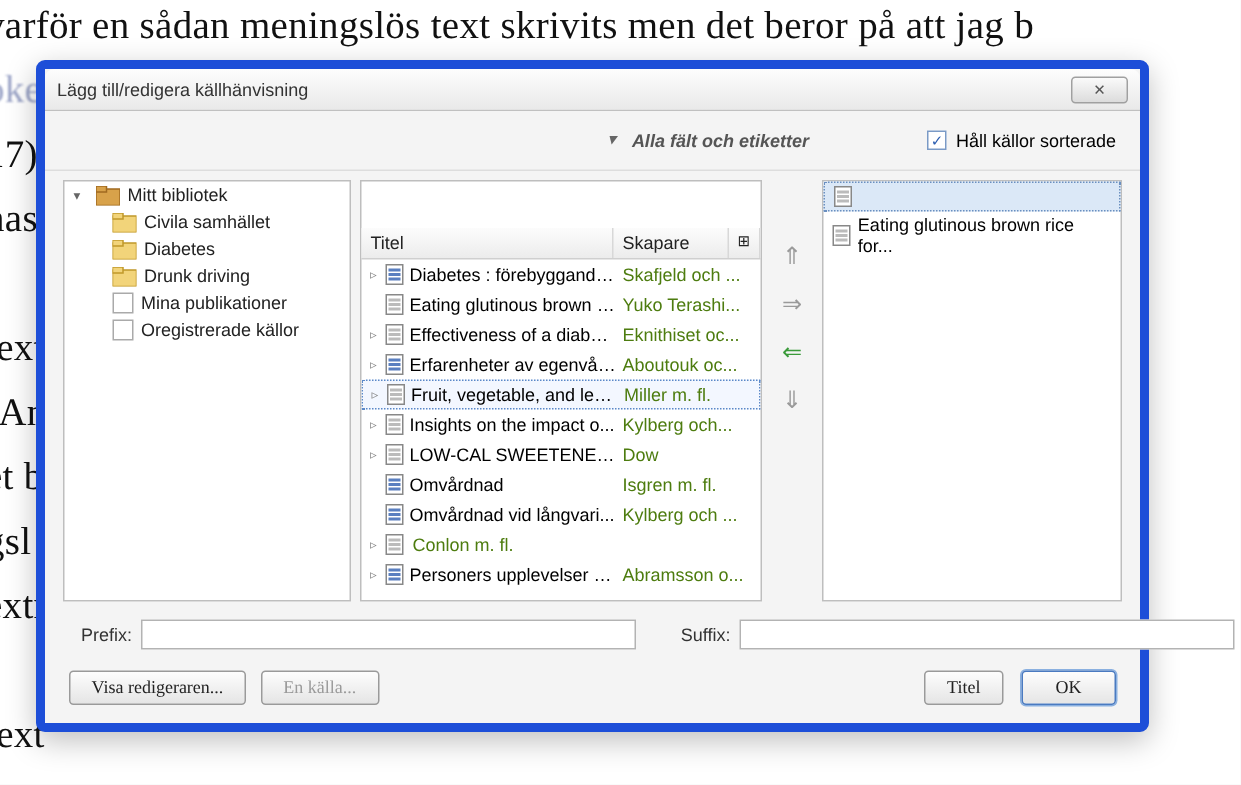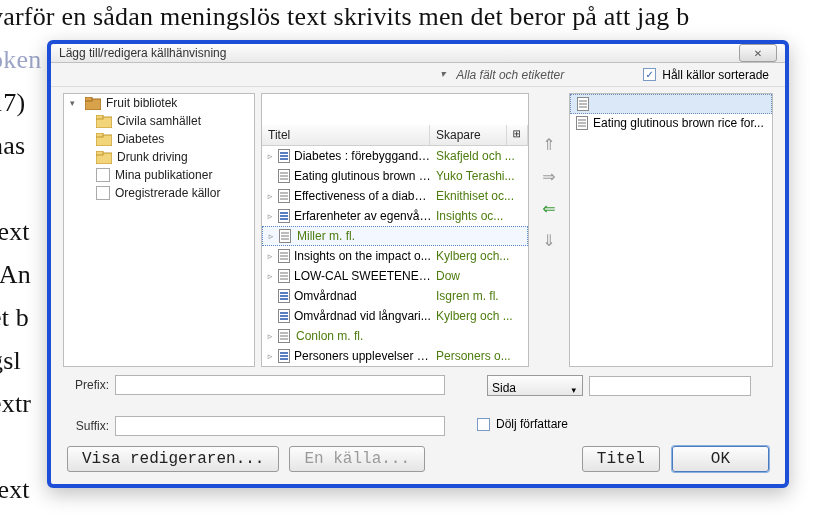--- a/index.html
+++ b/index.html
@@ -22,24 +22,24 @@
     left: -10px;
     right: -10px;
     white-space: pre;
     letter-spacing: 0.2px;
   }
   .bg-blur {
     filter: blur(0.6px); opacity: 0.55; color: #4a5a9a;
   }
   .dialog {
     position: absolute;
-    top: 40px; left: 47px;
+    top: 40px; left: 24px;
     width: 742px; height: 448px;
     background: #f4f4f4;
-    border: 4px solid #1d4ed8;
+    border: 6px solid #1d4ed8;
     border-radius: 6px;
     box-shadow: 0 6px 20px rgba(0,0,0,0.25);
     display: flex; flex-direction: column;
   }
   .titlebar {
     height: 28px;
     background: linear-gradient(#fdfdfd,#e9e9e9);
     border-bottom: 1px solid #c0c0c0;
     border-radius: 6px 6px 0 0;
     display: flex; align-items: center;
@@ -56,20 +56,21 @@
   }
   .toolbar {
     height: 40px; display: flex; align-items: center; padding: 0 16px;
     border-bottom: 1px solid #ddd;
   }
   .spacer { flex: 1; }
   .dropdown-inline {
     border: 1px solid transparent; padding: 3px 18px 3px 6px;
     font-style: italic; color: #555; position: relative;
     margin-right: 60px;
+    font-weight: bold;
   }
   .dropdown-inline::after { content: "▾"; position: absolute; left: -10px; top: 3px; font-size: 10px; color: #666;}
   .check-row { display: flex; align-items: center; gap: 6px; }
   .checkbox {
     width: 13px; height: 13px; border: 1px solid #7a9ac6; background: #fff;
     display: flex; align-items: center; justify-content: center;
     font-size: 10px; color: #2a5db0;
   }
   .checkbox.checked::after { content: "✓"; }
   .main-area {
@@ -121,21 +122,21 @@
     flex: 1; border: 1px solid #bebebe; background: #fff;
   }
   .sel-row {
     display: flex; align-items: center; gap: 5px;
     padding: 2px 6px; font-size: 12px;
   }
   .sel-row.sel { background: #dbe8f7; border: 1px dotted #6a8fc0;}
   .bottom-fields {
     padding: 8px 16px 0 16px; display: flex; gap: 30px;
   }
-  .field-col { display: flex; flex-direction: column; gap: 21px; }
+  .field-col { display: flex; flex-direction: row; gap: 21px; }
   .field-row { display: flex; align-items: center; gap: 6px; }
   .field-label { width: 42px; text-align: right; color: #333;}
   .text-input {
     border: 1px solid #b3b3b3; background: #fff; height: 20px; padding: 0 4px;
     font-family: inherit; font-size: 12px;
   }
   .text-input.prefix { width: 330px; }
   .select-box {
     border: 1px solid #9a9a9a; background: linear-gradient(#fdfdfd,#e8e8e8);
     height: 21px; width: 96px; padding: 0 4px; display: flex; align-items: flex-end;
@@ -143,25 +144,25 @@
     margin-left: 12px;
   }
   .select-box::after { content: "▾"; position: absolute; right: 6px; font-size: 9px;}
   .page-input { width: 162px; height: 20px; border: 1px solid #b3b3b3; background: #fff;}
   .button-row {
     padding: 10px 16px 12px 16px; display: flex; align-items: center;
   }
   .btn {
     border: 1px solid #9a9a9a; border-radius: 3px;
     background: linear-gradient(#fdfdfd,#e5e5e5);
-    padding: 3px 14px; font-size: 16px; color: #222;
-    font-family: Liberation Mono, monospace;
+    padding: 3px 14px; font-size: 12px; color: #222;
+    font-family: Liberation Serif, serif;
   }
   .btn.disabled { color: #9a9a9a; }
-  .btn.default { border-color: #4a7ac0; box-shadow: 0 0 0 1px #8ab0e0; padding: 3px 38px;}
+  .btn.default { border-color: #4a7ac0; box-shadow: 0 0 0 1px #8ab0e0; padding: 3px 22px;}
   .doc-icon {
     width: 12px; height: 14px; border: 1px solid #888; background: #fff; position: relative;
   }
   .doc-icon.blue::before { content:""; position:absolute; left:1px; right:1px; top:2px; height:2px; background:#5a7fc0; box-shadow: 0 3px 0 #5a7fc0, 0 6px 0 #5a7fc0;}
   .doc-icon.gray::before { content:""; position:absolute; left:1px; right:1px; top:2px; height:2px; background:#bbb; box-shadow: 0 3px 0 #bbb, 0 6px 0 #bbb;}
 </style>
 </head>
 <body>
 
 <div class="bg-text"><span>varför en sådan meningslös text skrivits men det beror på att jag b</span>
@@ -199,21 +200,21 @@
   </div>
 
   <div class="main-area">
     <div class="tree">
       <div class="tree-item">
         <span class="twisty">▾</span>
         <svg class="folder-icon" viewBox="0 0 16 13">
             <rect x="0" y="2" width="16" height="11" fill="#d8a24a" stroke="#a06a20"></rect>
             <rect x="0" y="0" width="7" height="4" fill="#d8a24a" stroke="#a06a20"></rect>
           </svg>
-        <span>Fruit bibliotek</span>
+        <span>Mitt bibliotek</span>
       </div>
       <div class="tree-item child">
         <svg class="folder-icon" viewBox="0 0 16 13">
             <rect x="0" y="2" width="16" height="11" fill="#f2d47a" stroke="#c0982a"></rect>
             <rect x="0" y="0" width="7" height="4" fill="#f2d47a" stroke="#c0982a"></rect>
           </svg>
         <span>Civila samhället</span>
       </div>
       <div class="tree-item child">
         <svg class="folder-icon" viewBox="0 0 16 13">
@@ -269,27 +270,28 @@
             </span>
             <span class="cell-title">Effectiveness of a diabet...</span>
             <span class="cell-creator">Eknithiset oc...</span>
           </div>
           <div class="row">
             <span class="cell-twisty">▹</span>
             <span class="cell-icon">
               <span class="doc-icon blue"></span>
             </span>
             <span class="cell-title">Erfarenheter av egenvård...</span>
-            <span class="cell-creator">Insights oc...</span>
+            <span class="cell-creator">Aboutouk oc...</span>
           </div>
           <div class="row sel">
             <span class="cell-twisty">▹</span>
             <span class="cell-icon">
               <span class="doc-icon gray"></span>
             </span>
+            <span class="cell-title">Fruit, vegetable, and leg...</span>
             <span class="cell-creator">Miller m. fl.</span>
           </div>
           <div class="row">
             <span class="cell-twisty">▹</span>
             <span class="cell-icon">
               <span class="doc-icon gray"></span>
             </span>
             <span class="cell-title">Insights on the impact o...</span>
             <span class="cell-creator">Kylberg och...</span>
           </div>
@@ -323,21 +325,21 @@
               <span class="doc-icon gray"></span>
             </span>
             <span class="cell-creator">Conlon m. fl.</span>
           </div>
           <div class="row">
             <span class="cell-twisty">▹</span>
             <span class="cell-icon">
               <span class="doc-icon blue"></span>
             </span>
             <span class="cell-title">Personers upplevelser av...</span>
-            <span class="cell-creator">Personers o...</span>
+            <span class="cell-creator">Abramsson o...</span>
           </div>
         </div>
     </div>
 
     <div class="arrows-col">
       <div class="arrow-btn">⇑</div>
       <div class="arrow-btn">⇒</div>
       <div class="arrow-btn green">⇐</div>
       <div class="arrow-btn">⇓</div>
     </div>

